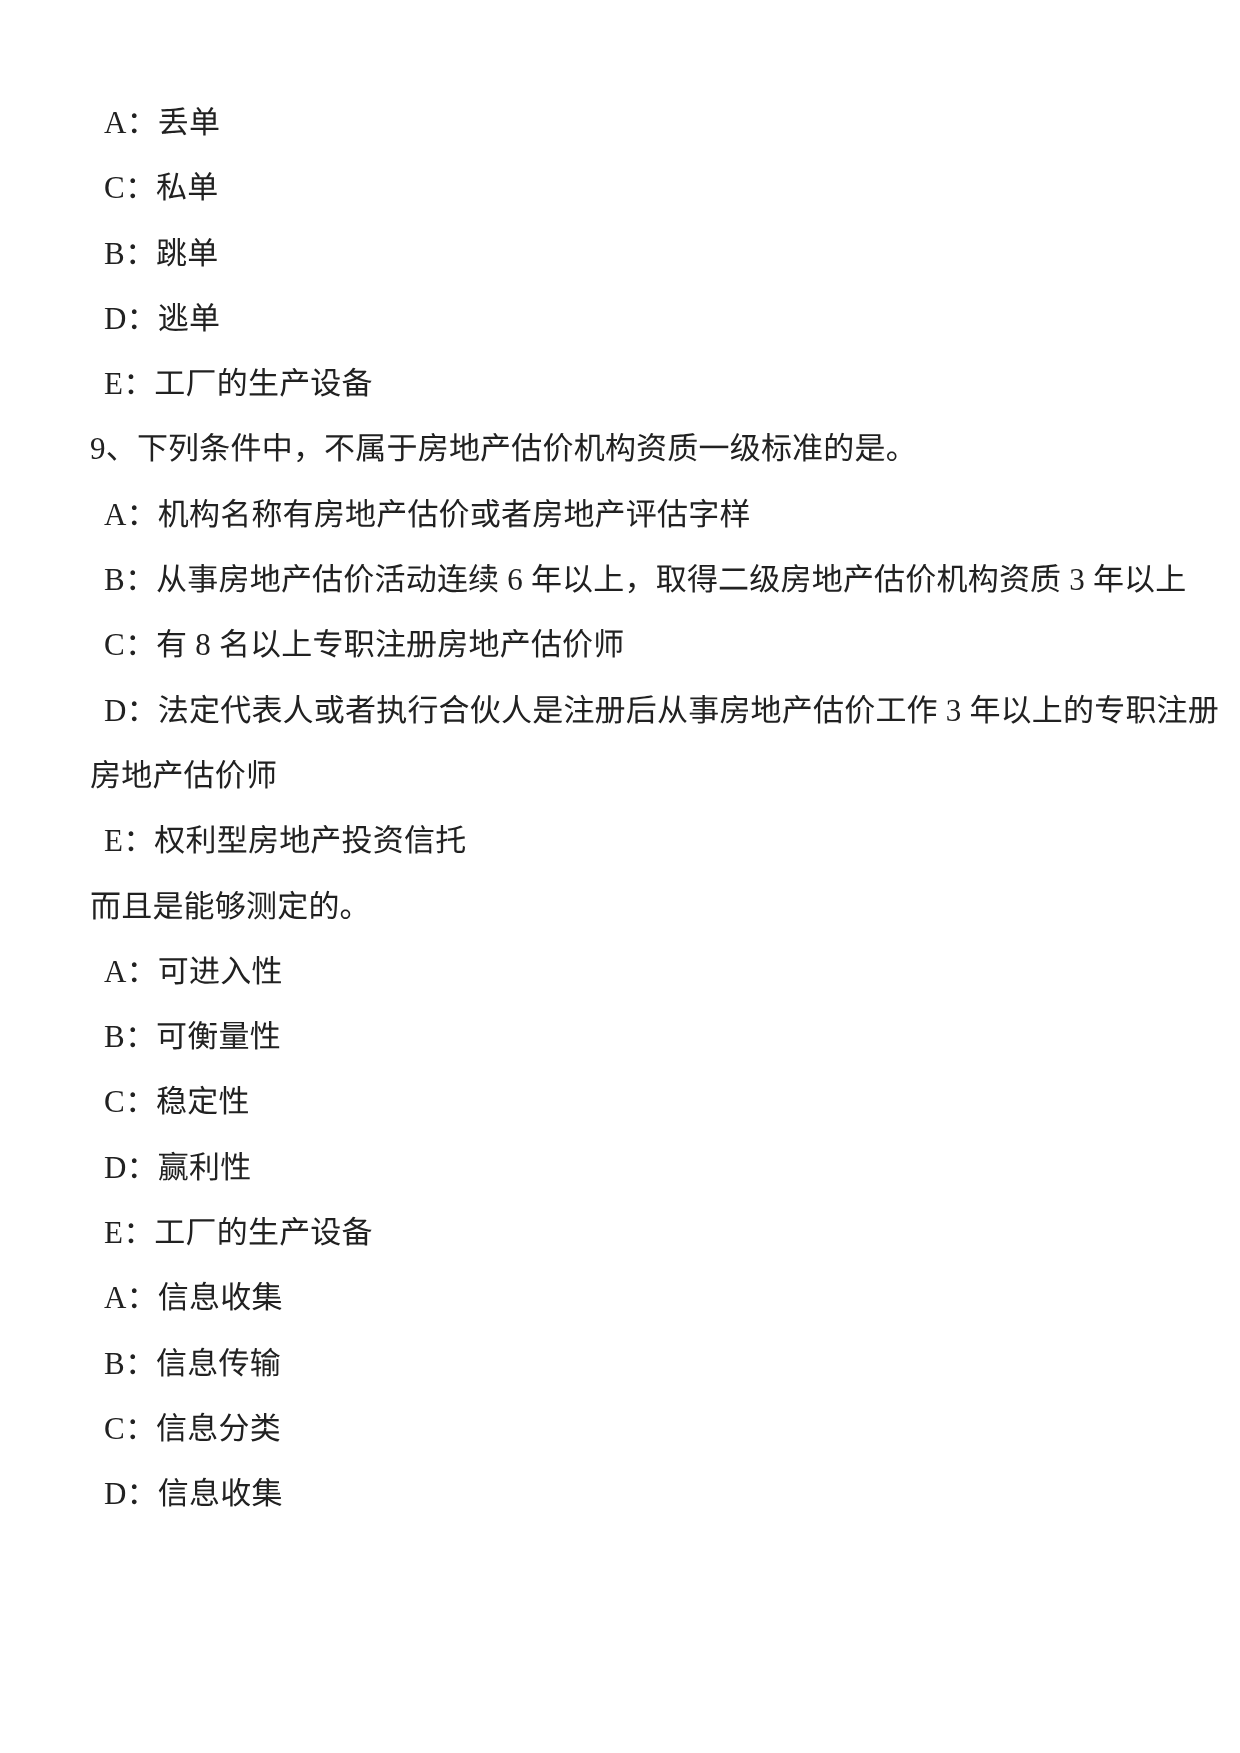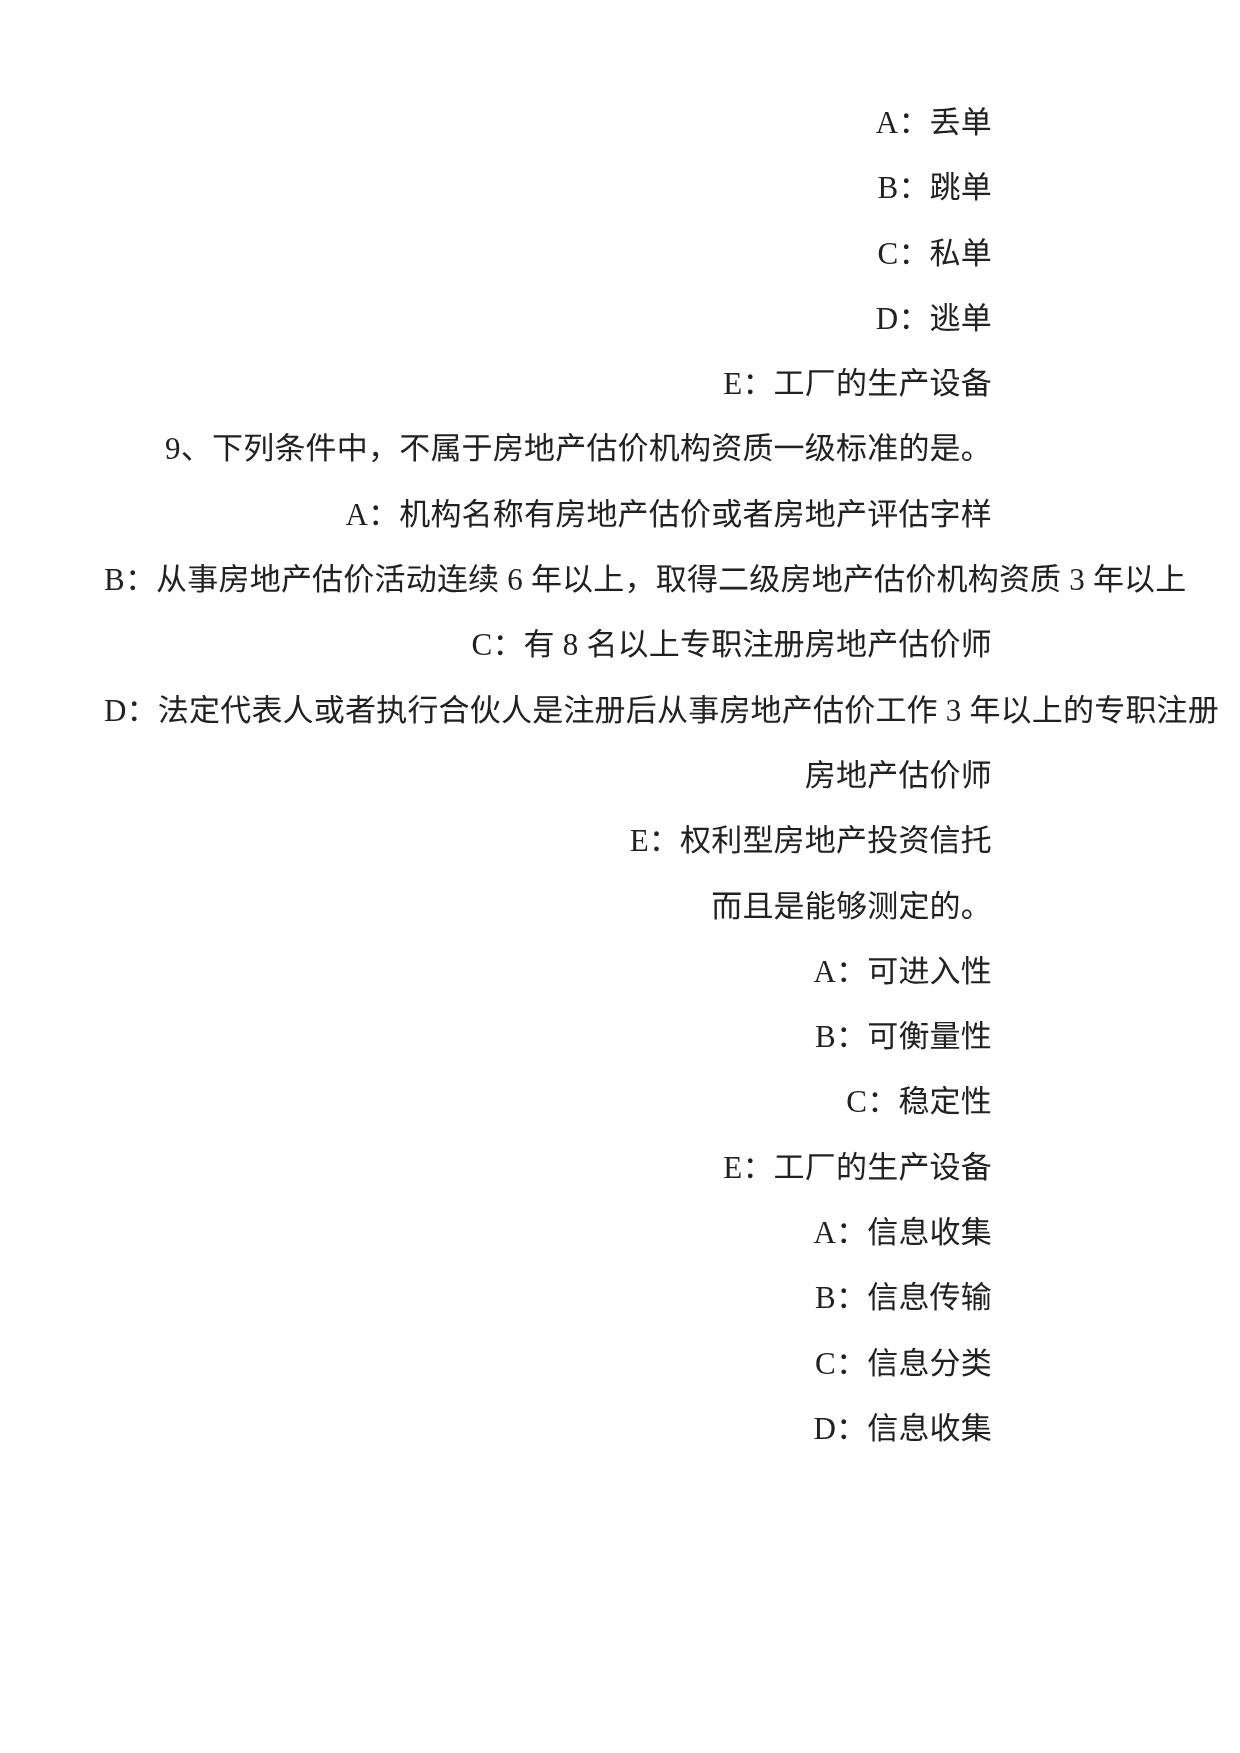--- a/index.html
+++ b/index.html
@@ -11,59 +11,59 @@
     height: 1753px;
     background: #ffffff;
     font-family: "Liberation Serif", "DejaVu Serif", serif;
     color: #212121;
     overflow: hidden;
   }
   .doc {
     box-sizing: border-box;
     width: 1042px;
     padding: 90px 50px 0 90px;
-    text-align: right;
   }
   .line {
     font-size: 31px;
     line-height: 65.3px;
     height: 65.3px;
     white-space: nowrap;
     letter-spacing: 0.2px;
   }
   .option-line {
     padding-left: 14px;
   }
   .question-block { margin: 0; }
 </style>
 </head>
 <body>
 
 <div class="doc" id="doc-root">
     <div class="question-block">
       <div class="line option-line"><span>A</span><span>：</span><span>丢单</span></div>
+      <div class="line option-line"><span>C</span><span>：</span><span>私单</span></div>
       <div class="line option-line"><span>B</span><span>：</span><span>跳单</span></div>
-      <div class="line option-line"><span>C</span><span>：</span><span>私单</span></div>
       <div class="line option-line"><span>D</span><span>：</span><span>逃单</span></div>
       <div class="line option-line"><span>E</span><span>：</span><span>工厂的生产设备</span></div>
     </div>
     <div class="question-block">
       <div class="line"><span>9</span><span>、</span><span>下列条件中，不属于房地产估价机构资质一级标准的是。</span></div>
       <div class="line option-line"><span>A</span><span>：</span><span>机构名称有房地产估价或者房地产评估字样</span></div>
       <div class="line option-line"><span>B</span><span>：</span><span>从事房地产估价活动连续 6 年以上，取得二级房地产估价机构资质 3 年以上</span></div>
       <div class="line option-line"><span>C</span><span>：</span><span>有 8 名以上专职注册房地产估价师</span></div>
       <div class="line option-line"><span>D</span><span>：</span><span>法定代表人或者执行合伙人是注册后从事房地产估价工作 3 年以上的专职注册</span></div>
       <div class="line"><span>房地产估价师</span></div>
       <div class="line option-line"><span>E</span><span>：</span><span>权利型房地产投资信托</span></div>
     </div>
     <div class="question-block">
       <div class="line"><span>而且是能够测定的。</span></div>
       <div class="line option-line"><span>A</span><span>：</span><span>可进入性</span></div>
       <div class="line option-line"><span>B</span><span>：</span><span>可衡量性</span></div>
       <div class="line option-line"><span>C</span><span>：</span><span>稳定性</span></div>
+      <div class="line option-line"><span>D</span><span>：</span><span>赢利性</span></div>
       <div class="line option-line"><span>E</span><span>：</span><span>工厂的生产设备</span></div>
     </div>
     <div class="question-block">
       <div class="line option-line"><span>A</span><span>：</span><span>信息收集</span></div>
       <div class="line option-line"><span>B</span><span>：</span><span>信息传输</span></div>
       <div class="line option-line"><span>C</span><span>：</span><span>信息分类</span></div>
       <div class="line option-line"><span>D</span><span>：</span><span>信息收集</span></div>
     </div>
   </div>
 

